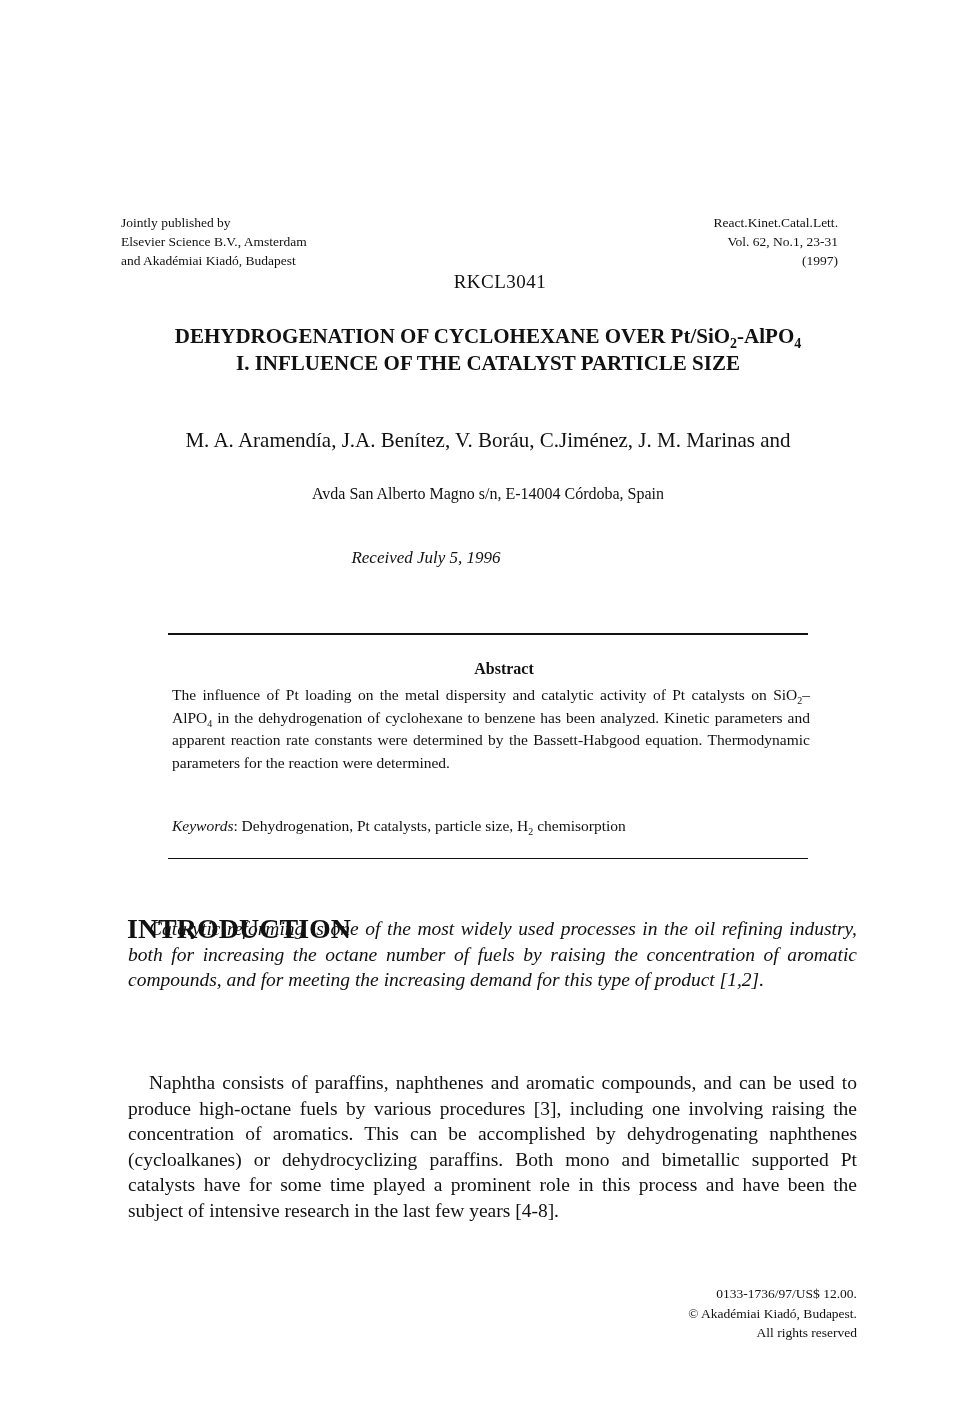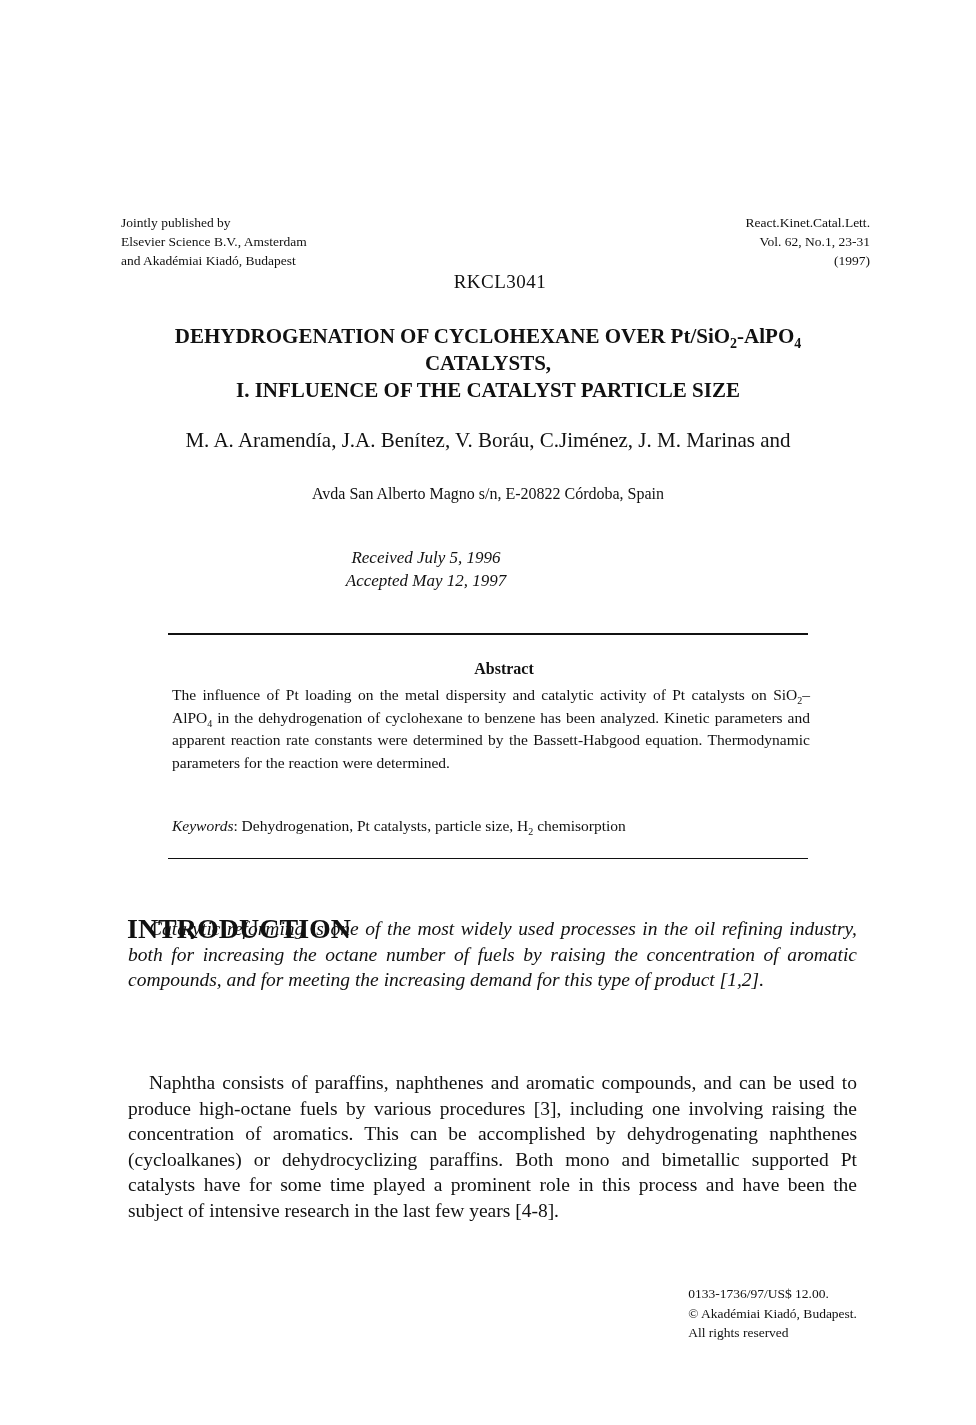--- a/index.html
+++ b/index.html
@@ -15,21 +15,21 @@
       font-family: "Liberation Serif", "DejaVu Serif", serif;
       color: #111111;
     }
     .abs { position: absolute; }
 
     .pub-left {
       left: 121px; top: 213px;
       font-size: 13.5px; line-height: 19px;
     }
     .pub-right {
-      right: 106px; top: 213px;
+      right: 138px; top: 213px;
       font-size: 13.5px; line-height: 19px;
       text-align: right;
     }
     .code {
       left: 0; width: 976px; top: 271px;
       text-align: center;
       font-size: 19px; letter-spacing: 0.5px; margin-left: 12px;
     }
     .title {
       left: 120px; width: 736px; top: 323px;
@@ -91,20 +91,21 @@
       left: 128px; width: 729px;
       font-size: 19.5px; line-height: 25.6px;
       text-align: justify;
     }
     .intro p { margin: 0; text-indent: 21px; }
     .intro.p1 { top: 916px; font-style: italic; }
     .intro.p2 { top: 1070px; }
 
     .footer {
       right: 119px; top: 1284px;
+      text-align: right;
       font-size: 13.5px; line-height: 19.5px;
     }
   </style>
 </head>
 <body>
 
 <div class="abs pub-left">
   <div>Jointly published by</div>
   <div>Elsevier Science B.V., Amsterdam</div>
   <div>and Akadémiai Kiadó, Budapest</div>
@@ -113,35 +114,33 @@
 <div class="abs pub-right">
   <div>React.Kinet.Catal.Lett.</div>
   <div>Vol. 62, No.1, 23-31</div>
   <div>(1997)</div>
 </div>
 
 <div class="abs code">RKCL3041</div>
 
 <div class="abs title">
   <div><span>DEHYDROGENATION OF CYCLOHEXANE OVER Pt/SiO</span><sub>2</sub><span>-AlPO</span><sub>4</sub></div>
-  <div>CATALYSTS,</div>
   <div>I. INFLUENCE OF THE CATALYST PARTICLE SIZE</div>
 </div>
 
 <div class="abs authors">
   <div>M. A. Aramendía, J.A. Benítez, V. Boráu, C.Jiménez, J. M. Marinas and</div>
 </div>
 
 <div class="abs affil">
-  <div>Avda San Alberto Magno s/n, E-20822 Córdoba, Spain</div>
+  <div>Avda San Alberto Magno s/n, E-14004 Córdoba, Spain</div>
 </div>
 
 <div class="abs dates">
   <div>Received  July 5, 1996</div>
-  <div>Accepted  May 12, 1997</div>
 </div>
 
 <div class="abs rule r1"></div>
 
 <div class="abs abstract-head">Abstract</div>
 <div class="abs abstract-body"><span>The influence of Pt loading on the metal dispersity and catalytic activity of Pt catalysts on SiO</span><sub>2</sub><span>–AlPO</span><sub>4</sub><span> in the dehydrogenation of cyclohexane to benzene has been analyzed. Kinetic parameters and apparent reaction rate constants were determined by the Bassett-Habgood equation. Thermodynamic parameters for the reaction were determined.</span></div>
 
 <div class="abs keywords"><i>Keywords</i><span>: Dehydrogenation, Pt catalysts, particle size, H</span><sub>2</sub><span> chemisorption</span></div>
 
 <div class="abs rule r2"></div>

